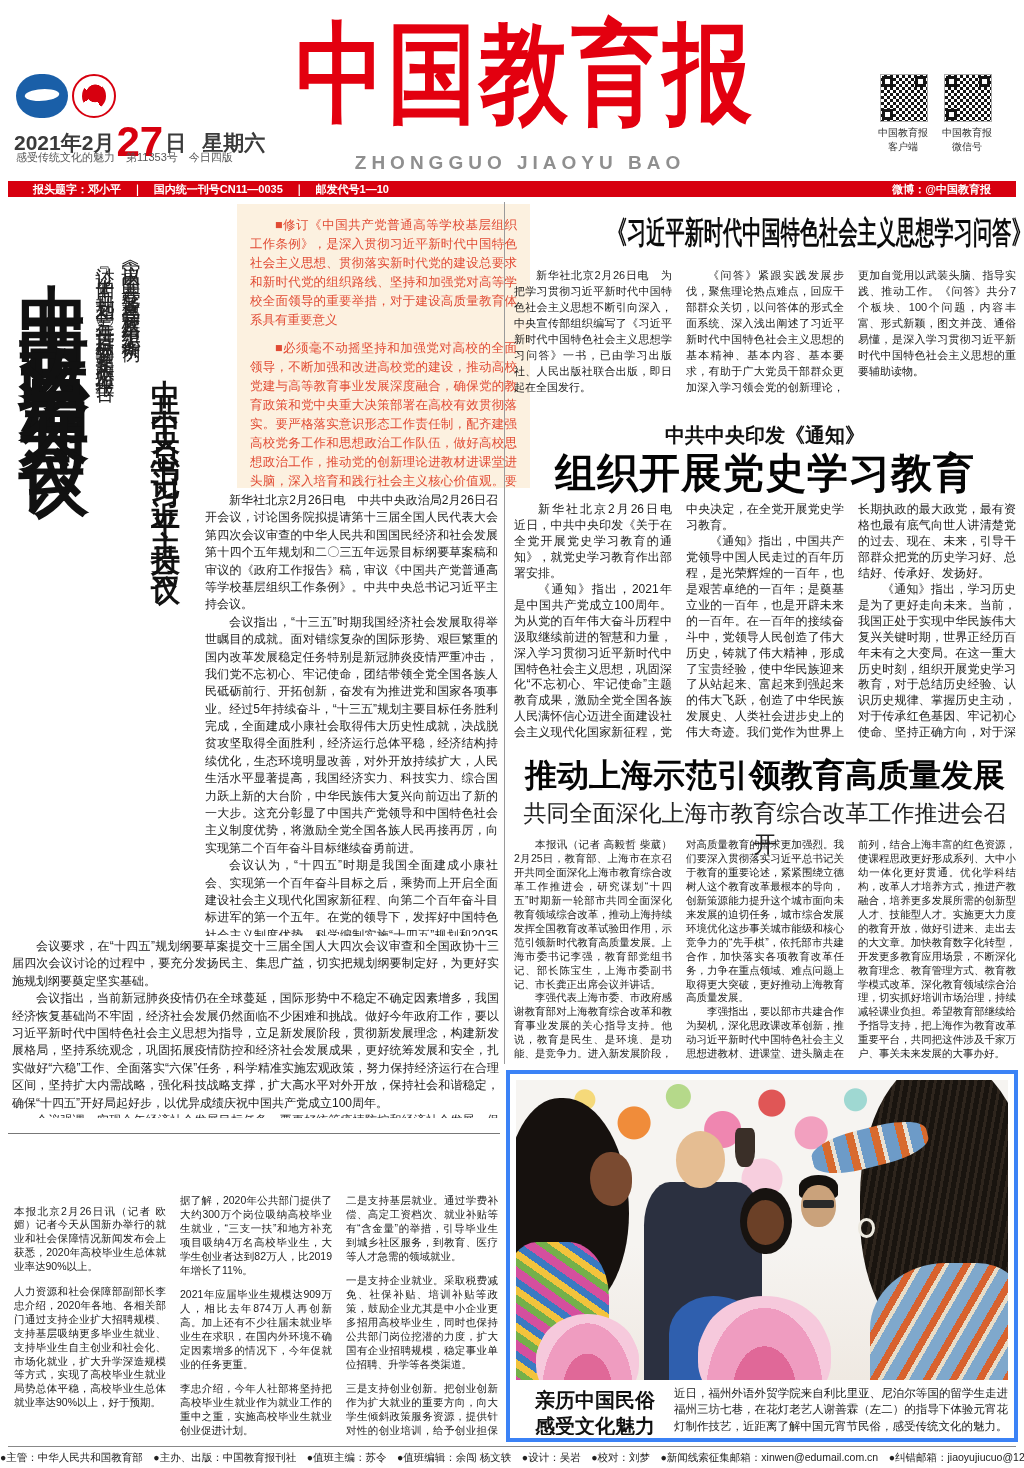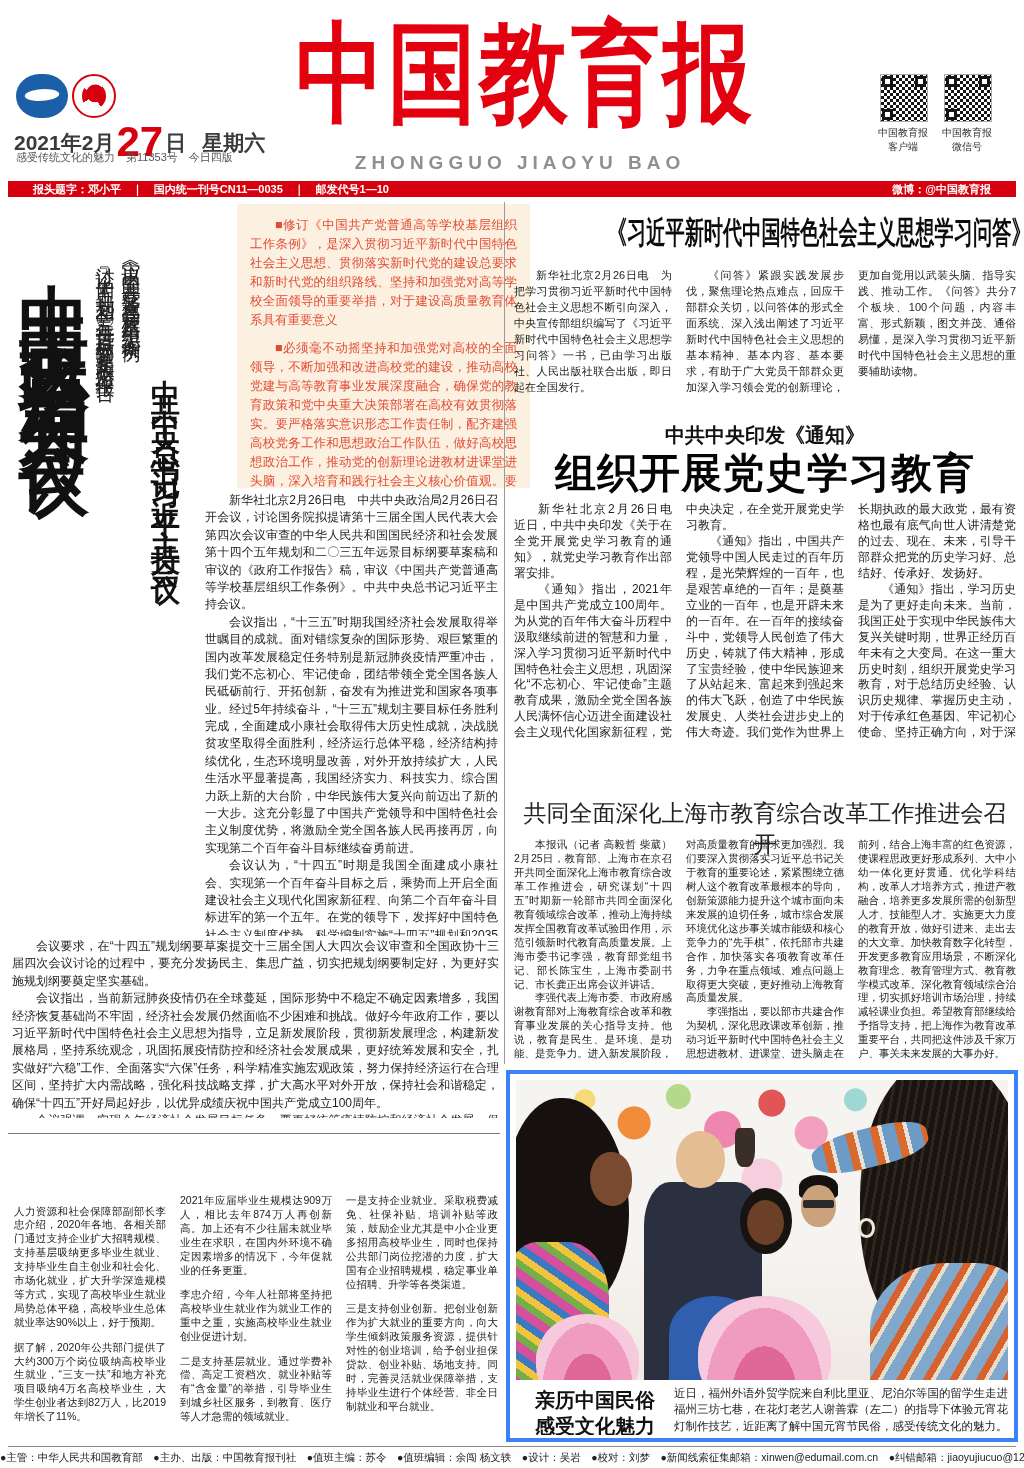--- a/index.html
+++ b/index.html
@@ -193,20 +193,21 @@
       <p>会议要求，在“十四五”规划纲要草案提交十三届全国人大四次会议审查和全国政协十三届四次会议讨论的过程中，要充分发扬民主、集思广益，切实把规划纲要制定好，为更好实施规划纲要奠定坚实基础。</p>
       <p>会议指出，当前新冠肺炎疫情仍在全球蔓延，国际形势中不稳定不确定因素增多，我国经济恢复基础尚不牢固，经济社会发展仍然面临不少困难和挑战。做好今年政府工作，要以习近平新时代中国特色社会主义思想为指导，立足新发展阶段，贯彻新发展理念，构建新发展格局，坚持系统观念，巩固拓展疫情防控和经济社会发展成果，更好统筹发展和安全，扎实做好“六稳”工作、全面落实“六保”任务，科学精准实施宏观政策，努力保持经济运行在合理区间，坚持扩大内需战略，强化科技战略支撑，扩大高水平对外开放，保持社会和谐稳定，确保“十四五”开好局起好步，以优异成绩庆祝中国共产党成立100周年。</p>
       <p>会议强调，实现今年经济社会发展目标任务，要更好统筹疫情防控和经济社会发展，保持宏观政策连续性、稳定性、可持续性。积极的财政政策要提质增效、更可持续。稳健的货币政策要灵活精准、合理适度。就业优先政策要继续强化、聚力增效。要深入推进重点领域改革，依靠创新推动实体经济高质量发展，坚持扩大内需这个战略基点，全面实施乡村振兴战略，实行高水平对外开放，加强污染防治和生态建设，切实增进民生福祉。要加强政府自身建设，力戒形式主义、官僚主义。</p>
     </div>
   <div class="continued">（下转第二版）</div>
 
   <div class="rule-h"></div>
   <div class="v-div"></div>
 
   <div class="emp-cols">
+      <p>本报北京2月26日讯（记者 欧媚）记者今天从国新办举行的就业和社会保障情况新闻发布会上获悉，2020年高校毕业生总体就业率达90%以上。</p>
       <p>人力资源和社会保障部副部长李忠介绍，2020年各地、各相关部门通过支持企业扩大招聘规模、支持基层吸纳更多毕业生就业、支持毕业生自主创业和社会化、市场化就业，扩大升学深造规模等方式，实现了高校毕业生就业局势总体平稳，高校毕业生总体就业率达90%以上，好于预期。</p>
       <p>据了解，2020年公共部门提供了大约300万个岗位吸纳高校毕业生就业，“三支一扶”和地方补充项目吸纳4万名高校毕业生，大学生创业者达到82万人，比2019年增长了11%。</p>
       <p>2021年应届毕业生规模达909万人，相比去年874万人再创新高。加上还有不少往届未就业毕业生在求职，在国内外环境不确定因素增多的情况下，今年促就业的任务更重。</p>
       <p>李忠介绍，今年人社部将坚持把高校毕业生就业作为就业工作的重中之重，实施高校毕业生就业创业促进计划。</p>
       <p>二是支持基层就业。通过学费补偿、高定工资档次、就业补贴等有“含金量”的举措，引导毕业生到城乡社区服务，到教育、医疗等人才急需的领域就业。</p>
       <p>一是支持企业就业。采取税费减免、社保补贴、培训补贴等政策，鼓励企业尤其是中小企业更多招用高校毕业生，同时也保持公共部门岗位挖潜的力度，扩大国有企业招聘规模，稳定事业单位招聘、升学等各类渠道。</p>
       <p>三是支持创业创新。把创业创新作为扩大就业的重要方向，向大学生倾斜政策服务资源，提供针对性的创业培训，给予创业担保贷款、创业补贴、场地支持。同时，完善灵活就业保障举措，支持毕业生进行个体经营、非全日制就业和平台就业。</p>
     </div>
 
   <div class="wenda-head">《习近平新时代中国特色社会主义思想学习问答》出版发行</div>
@@ -218,20 +219,21 @@
   <div class="ds-kicker serif">中共中央印发《通知》</div>
   <div class="ds-head serif">组织开展党史学习教育</div>
   <div class="cols ds-cols">
       <p>新华社北京2月26日电　近日，中共中央印发《关于在全党开展党史学习教育的通知》，就党史学习教育作出部署安排。</p>
       <p>《通知》指出，2021年是中国共产党成立100周年。为从党的百年伟大奋斗历程中汲取继续前进的智慧和力量，深入学习贯彻习近平新时代中国特色社会主义思想，巩固深化“不忘初心、牢记使命”主题教育成果，激励全党全国各族人民满怀信心迈进全面建设社会主义现代化国家新征程，党中央决定，在全党开展党史学习教育。</p>
       <p>《通知》指出，中国共产党领导中国人民走过的百年历程，是光荣辉煌的一百年，也是艰苦卓绝的一百年；是奠基立业的一百年，也是开辟未来的一百年。在一百年的接续奋斗中，党领导人民创造了伟大历史，铸就了伟大精神，形成了宝贵经验，使中华民族迎来了从站起来、富起来到强起来的伟大飞跃，创造了中华民族发展史、人类社会进步史上的伟大奇迹。我们党作为世界上长期执政的最大政党，最有资格也最有底气向世人讲清楚党的过去、现在、未来，引导干部群众把党的历史学习好、总结好、传承好、发扬好。</p>
       <p>《通知》指出，学习历史是为了更好走向未来。当前，我国正处于实现中华民族伟大复兴关键时期，世界正经历百年未有之大变局。在这一重大历史时刻，组织开展党史学习教育，对于总结历史经验、认识历史规律、掌握历史主动，对于传承红色基因、牢记初心使命、坚持正确方向，对于深入学习领会习近平新时代中国特色社会主义思想，进一步统一思想、统一意志、统一行动，建设更加强大的马克思主义执政党，在新的历史起点上奋力夺取新时代中国特色社会主义伟大胜利，具有重大而深远的意义。</p>
       <p>《通知》指出，开展党史学习教育，要深入学习领会习近平总书记关于党史的重要论述，紧紧围绕学懂弄通做实党的创新理论，做到学史明理、学史增信、学史崇德、学史力行，引导广大党员干部增强“四个意识”、坚定“四个自信”、做到“两个维护”，不断提高政治判断力、政治领悟力、政治执行力，为全面建设社会主义现代化国家、实现中华民族伟大复兴中国梦而不懈奋斗。</p>
     </div>
 
+  <div class="sh-head serif">推动上海示范引领教育高质量发展</div>
   <div class="sh-sub serif">共同全面深化上海市教育综合改革工作推进会召开</div>
   <div class="cols sh-cols">
       <p>本报讯（记者 高毅哲 柴葳）2月25日，教育部、上海市在京召开共同全面深化上海市教育综合改革工作推进会，研究谋划“十四五”时期新一轮部市共同全面深化教育领域综合改革，推动上海持续发挥全国教育改革试验田作用，示范引领新时代教育高质量发展。上海市委书记李强，教育部党组书记、部长陈宝生，上海市委副书记、市长龚正出席会议并讲话。</p>
       <p>李强代表上海市委、市政府感谢教育部对上海教育综合改革和教育事业发展的关心指导支持。他说，教育是民生、是环境、是功能、是竞争力。进入新发展阶段，对高质量教育的需求更加强烈。我们要深入贯彻落实习近平总书记关于教育的重要论述，紧紧围绕立德树人这个教育改革最根本的导向，创新策源能力提升这个城市面向未来发展的迫切任务，城市综合发展环境优化这步事关城市能级和核心竞争力的“先手棋”，依托部市共建合作，加快落实各项教育改革任务，力争在重点领域、难点问题上取得更大突破，更好推动上海教育高质量发展。</p>
       <p>李强指出，要以部市共建合作为契机，深化思政课改革创新，推动习近平新时代中国特色社会主义思想进教材、进课堂、进头脑走在前列，结合上海丰富的红色资源，使课程思政更好形成系列、大中小幼一体化更好贯通。优化学科结构，改革人才培养方式，推进产教融合，培养更多发展所需的创新型人才、技能型人才。实施更大力度的教育开放，做好引进来、走出去的大文章。加快教育数字化转型，开发更多教育应用场景，不断深化教育理念、教育管理方式、教育教学模式改革。深化教育领域综合治理，切实抓好培训市场治理，持续减轻课业负担。希望教育部继续给予指导支持，把上海作为教育改革重要平台，共同把这件涉及千家万户、事关未来发展的大事办好。</p>
     </div>
 
   <div class="photo-box">
     <div class="photo-art">
       <div class="fig lanterns"></div>

